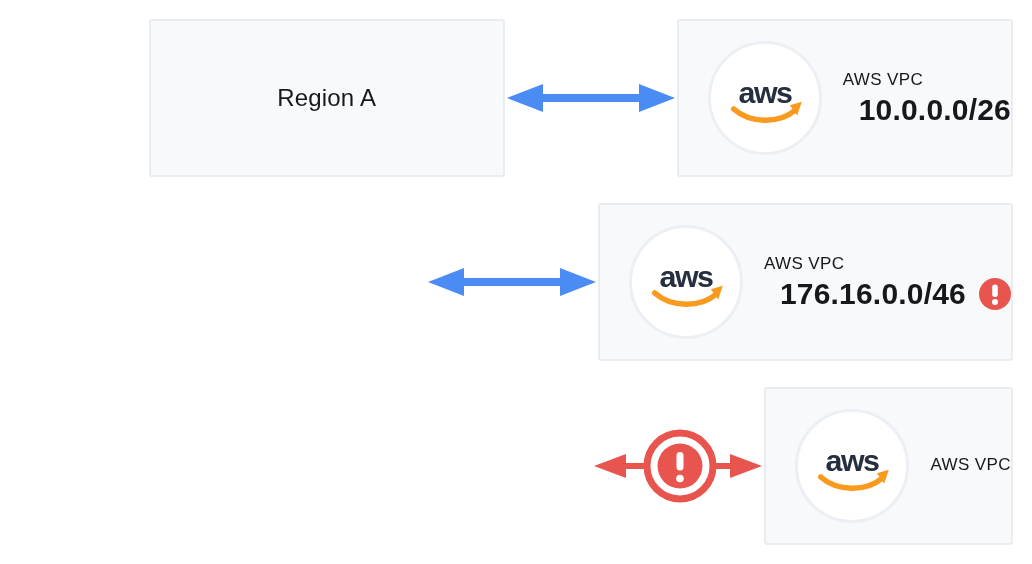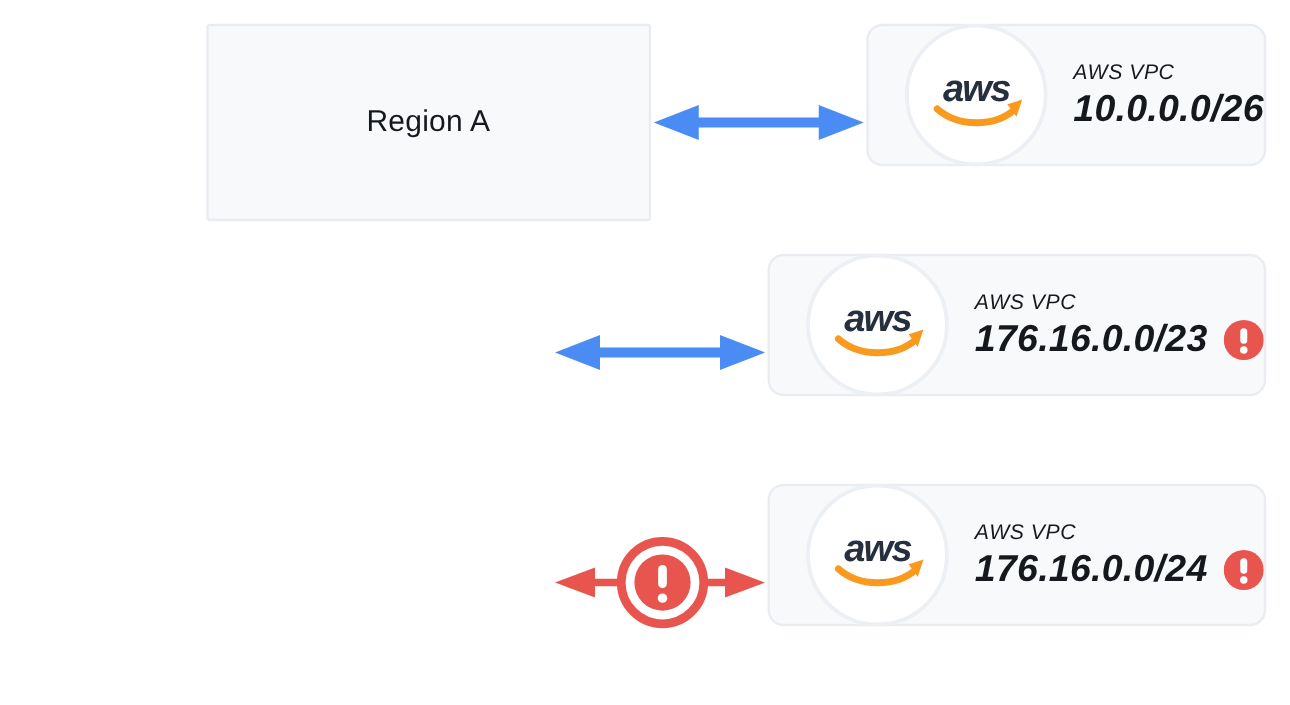--- a/index.html
+++ b/index.html
@@ -43,28 +43,27 @@
     height: 158px;
     flex-shrink: 0;
     display: flex;
     align-items: center;
     justify-content: center;
   }
   .connector svg { width: 172px; height: 158px; display: block; }
 
   .vpc-box {
     flex: 1;
-    height: 114px;
+    height: 158px;
     background: var(--box-bg, #f8f9fb);
     border: 2px solid var(--box-border, #e9edf2);
-    border-radius: 13px;
+    border-radius: 3px;
     display: flex;
     align-items: center;
     padding-left: 29px;
-    font-style: italic;
   }
 
   .aws-circle {
     width: 114px;
     height: 114px;
     border-radius: 50%;
     background: var(--circle-bg, #ffffff);
     border: 3px solid var(--circle-border, #eceff3);
     display: flex;
     align-items: center;
@@ -86,20 +85,21 @@
     letter-spacing: 0.4px;
     margin-bottom: 3px;
     color: var(--text-dark, #15181c);
   }
   .cidr-line { display: flex; align-items: center; gap: 13px; }
   .cidr {
     font-size: 30px;
     font-weight: bold;
     letter-spacing: 0.2px;
     color: var(--text-dark, #15181c);
+    margin-left: 16px;
   }
   .inline-badge { width: 32px; height: 32px; display: block; }
 </style>
 </head>
 <body>
 
 <div class="canvas">
 
   <div class="row">
     <div class="region-box">
@@ -141,21 +141,21 @@
       <div class="aws-circle">
         <svg viewBox="0 0 100 70">
           <text x="50" y="40" text-anchor="middle" class="aws-logo-text">aws</text>
           <path d="M 16,47 C 34,63 66,63 83,48" fill="none" stroke="var(--aws-orange)" stroke-width="6" stroke-linecap="round"></path>
           <polygon points="90,39 77,43 85,54" fill="var(--aws-orange)"></polygon>
         </svg>
       </div>
       <div class="vpc-text">
         <div class="vpc-label">AWS VPC</div>
         <div class="cidr-line">
-          <span class="cidr">176.16.0.0/23</span>
+          <span class="cidr">176.16.0.0/46</span>
           <svg class="inline-badge" viewBox="0 0 32 32">
             <circle cx="16" cy="16" r="16" fill="var(--error-red)"></circle>
             <rect x="13.2" y="6.5" width="5.6" height="12.5" rx="2.8" fill="#ffffff"></rect>
             <circle cx="16" cy="24" r="3" fill="#ffffff"></circle>
           </svg>
         </div>
       </div>
     </div>
   </div>
 
@@ -176,25 +176,17 @@
     <div class="vpc-box">
       <div class="aws-circle">
         <svg viewBox="0 0 100 70">
           <text x="50" y="40" text-anchor="middle" class="aws-logo-text">aws</text>
           <path d="M 16,47 C 34,63 66,63 83,48" fill="none" stroke="var(--aws-orange)" stroke-width="6" stroke-linecap="round"></path>
           <polygon points="90,39 77,43 85,54" fill="var(--aws-orange)"></polygon>
         </svg>
       </div>
       <div class="vpc-text">
         <div class="vpc-label">AWS VPC</div>
-        <div class="cidr-line">
-          <span class="cidr">176.16.0.0/24</span>
-          <svg class="inline-badge" viewBox="0 0 32 32">
-            <circle cx="16" cy="16" r="16" fill="var(--error-red)"></circle>
-            <rect x="13.2" y="6.5" width="5.6" height="12.5" rx="2.8" fill="#ffffff"></rect>
-            <circle cx="16" cy="24" r="3" fill="#ffffff"></circle>
-          </svg>
-        </div>
       </div>
     </div>
   </div>
 
 </div>
 
 </body></html>

